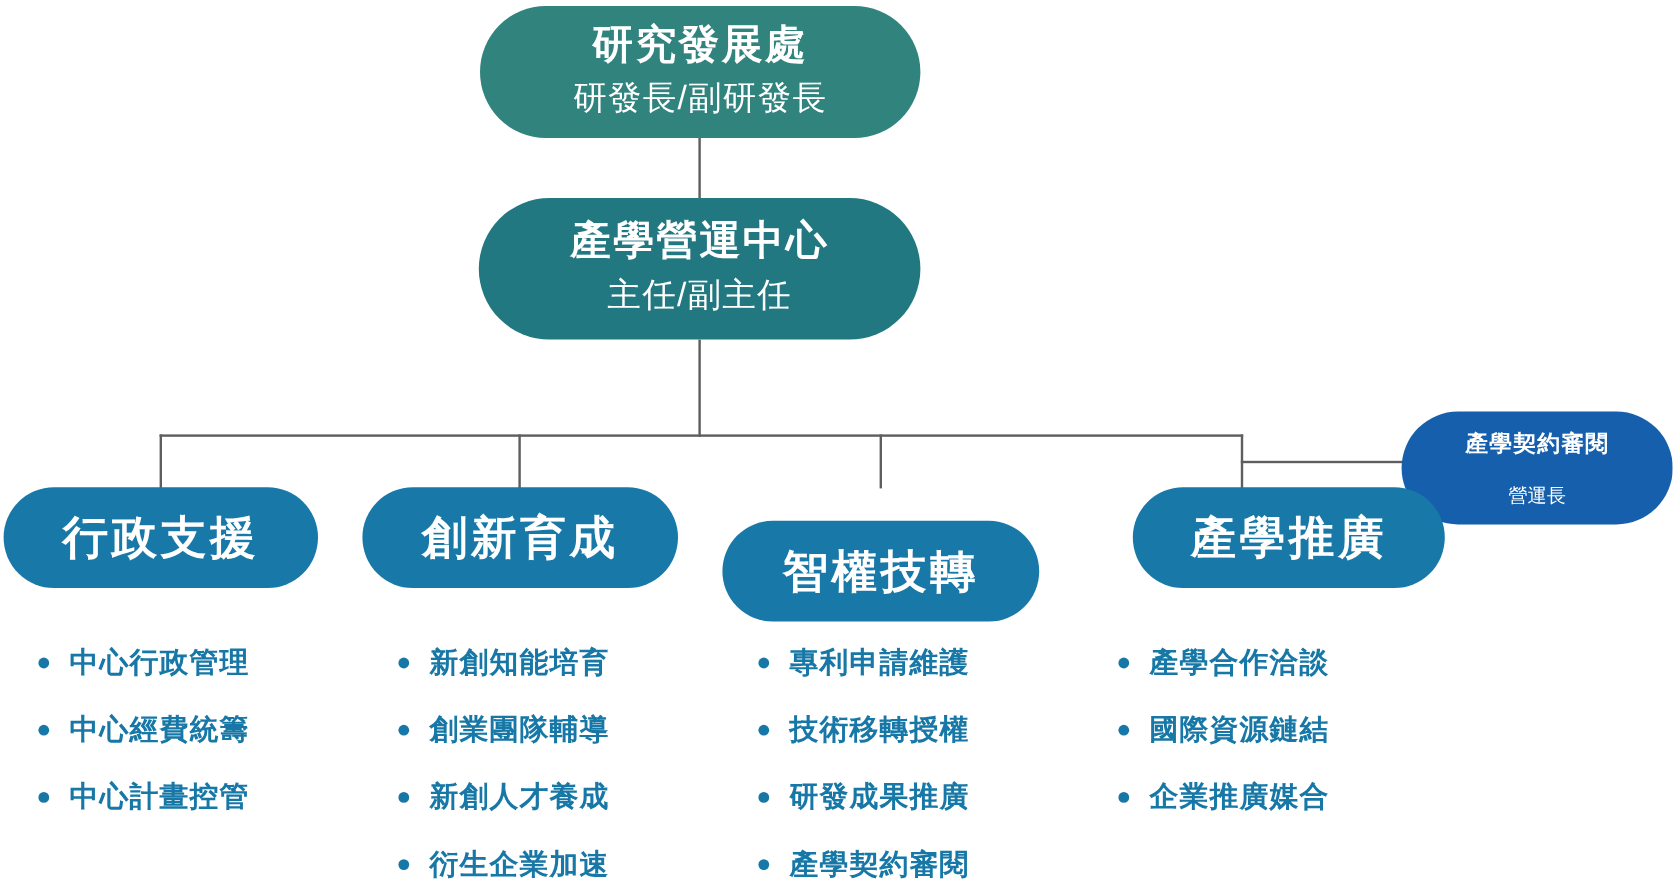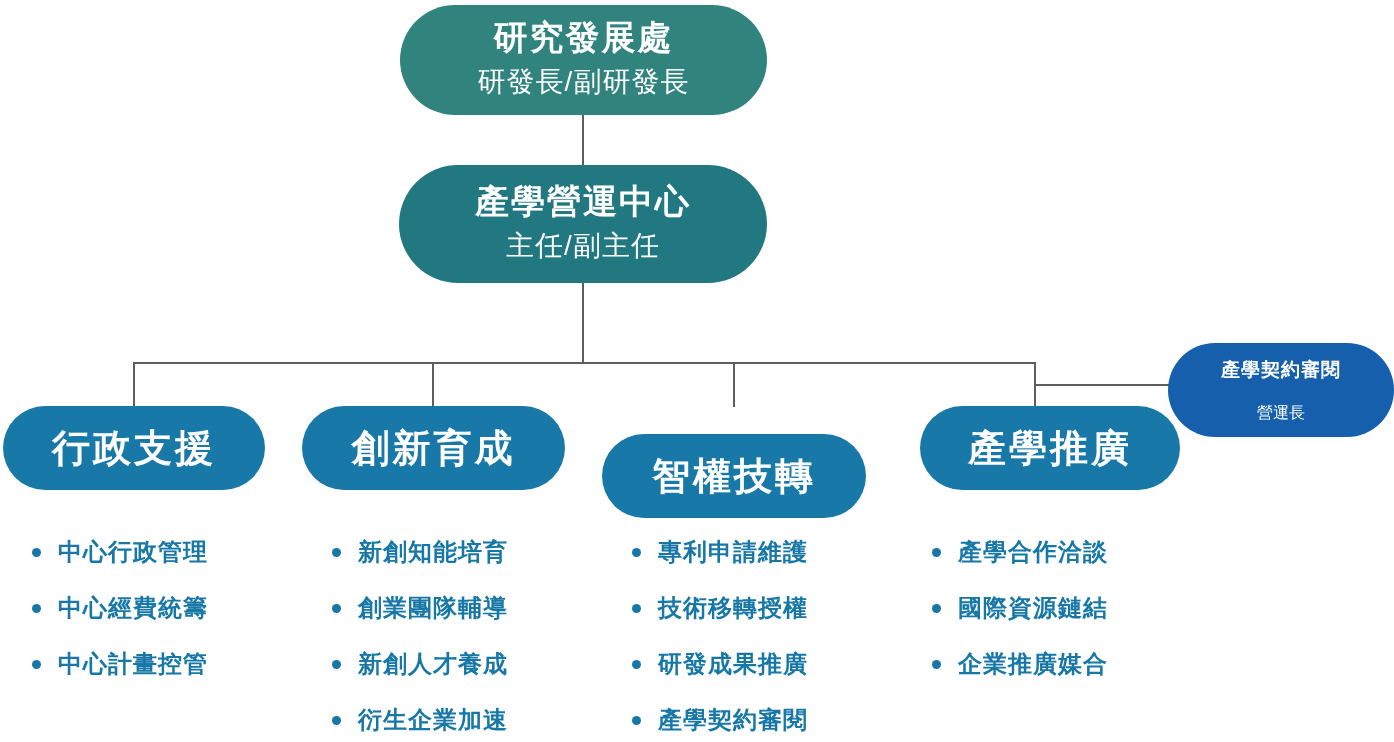--- a/index.html
+++ b/index.html
@@ -16,21 +16,21 @@
   .pill-top   { left:400px; top:5px;   width:367px; height:110px; background:var(--node-top,#31837E);    border-radius:55px; }
   .pill-center{ left:399px; top:165px; width:368px; height:118px; background:var(--node-center,#217880); border-radius:59px; }
   .pill-side  { left:1168px; top:343px; width:226px; height:94px; background:var(--node-side,#155FAC);   border-radius:47px; }
   .branch {
     top:406px; height:84px; background:var(--node-branch,#1879A8);
     border-radius:43px; font-size:38px; font-weight:bold; letter-spacing:3px;
   }
   .b0 { left:3px;   width:262px; }
   .b1 { left:302px; width:263px; }
   .b2 { left:602px; width:264px;margin-top:28px; }
-  .b3 { left:920px; width:260px; }
+  .b3 { left:944px; width:260px; }
   .t1 { font-size:34px; font-weight:bold; letter-spacing:2px; line-height:1.1; }
   .s1 { font-size:28px; margin-top:7px; letter-spacing:1px; }
   .t2 { font-size:19px; font-weight:bold; letter-spacing:1px; }
   .s2 { font-size:16px; margin-top:20px;text-align:right; }
   .list {
     position:absolute; top:538px; margin:0; padding:0; list-style:none;
     color:var(--list-text,#1778A7); font-size:24px; font-weight:bold; letter-spacing:1px;text-align:center;
   }
   .l0 { left:32px; }
   .l1 { left:332px; }

